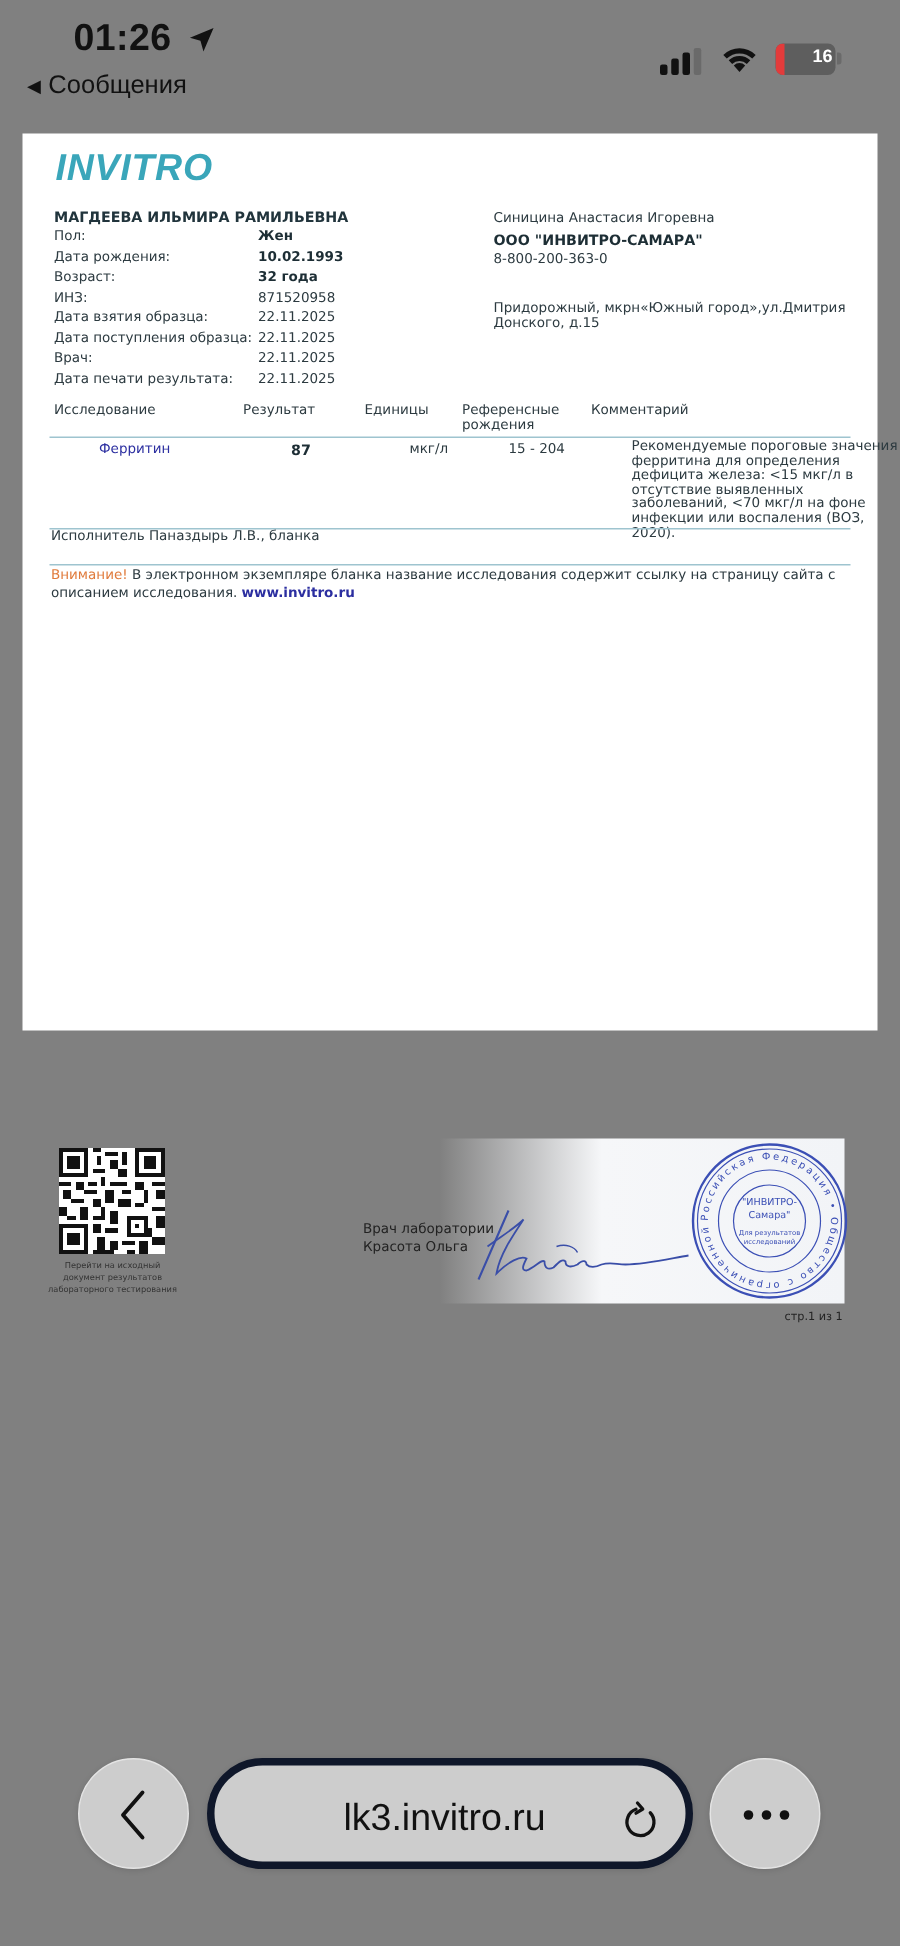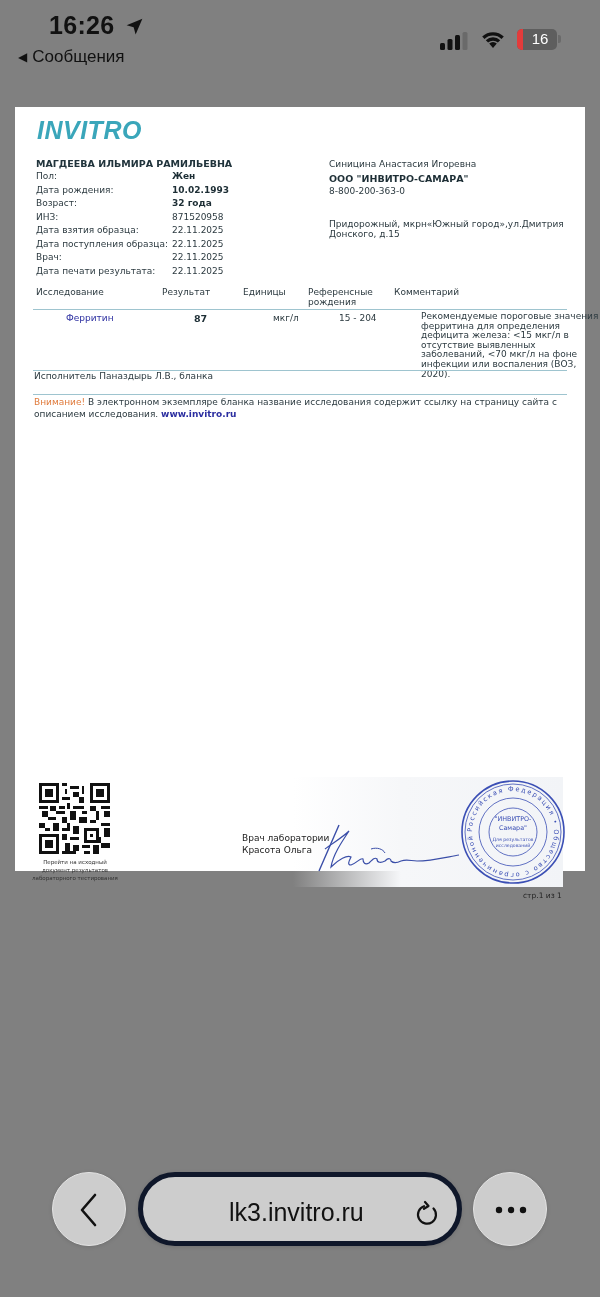--- a/index.html
+++ b/index.html
@@ -26,28 +26,28 @@
     }
     .back-app .tri { font-size: 12px; margin-right: 5px; vertical-align: 1px; }
     .signal { position: absolute; left: 440px; top: 32px; width: 28px; height: 18px; }
     .wifi { position: absolute; left: 480px; top: 29px; width: 26px; height: 20px; }
     .battery {
       position: absolute; left: 517px; top: 29px; width: 40px; height: 21px;
       background: #5e5e5e; border-radius: 5px; overflow: hidden;
     }
     .battery .level { position: absolute; left: 0; top: 0; width: 6px; height: 100%; background: #e33b3b; }
     .battery .num {
-      position: absolute; left: 8px; top: 1px; width: 30px; text-align: center;
-      font-family: "Liberation Sans", sans-serif; font-weight: 400; font-size: 15px; color: #fff;
+      position: absolute; left: 8px; top: 1px; width: 30px; text-align: right;
+      font-family: "Liberation Sans", sans-serif; font-weight: 700; font-size: 12px; color: #fff;
     }
     .battery-tip { position: absolute; left: 558px; top: 35px; width: 3px; height: 8px; background: #6a6a6a; border-radius: 0 2px 2px 0; }
 
     
     .doc {
-      position: absolute; left: 15px; top: 107px; width: 570px; height: 764px;
+      position: absolute; left: 15px; top: 89px; width: 570px; height: 598px;
       background: #fff;
       font-family: "DejaVu Sans", sans-serif;
     }
     .logo {
       position: absolute; left: 22px; top: 9px;
       font-family: "Liberation Sans", sans-serif;
       font-style: italic; font-weight: 700; font-size: 25px;
       color: #3aa6ba; letter-spacing: 0.5px;
     }
     .patient-name {
@@ -105,21 +105,21 @@
     .url-text {
       position: absolute; left: 86px; top: 21px;
       font-family: "Liberation Sans", sans-serif; font-size: 25px; color: #111;
     }
     .reload-icon { position: absolute; left: 271px; top: 23px; width: 28px; height: 28px; }
   </style>
 </head>
 <body>
 
 <div class="status-bar">
-  <div class="time">16:26</div>
+  <div class="time">01:26</div>
   <svg class="loc-icon" viewBox="0 0 24 24">
     <path d="M21 3 L3 10.5 L11 12.8 L13.3 21 Z" fill="#111"></path>
   </svg>
   <div class="back-app">
     <span class="tri">◀</span><span>Сообщения</span>
   </div>
   <svg class="signal" viewBox="0 0 28 18">
     <rect x="0" y="11" width="5" height="7" rx="1.5" fill="#111"></rect>
     <rect x="7.5" y="7" width="5" height="11" rx="1.5" fill="#111"></rect>
     <rect x="15" y="3" width="5" height="15" rx="1.5" fill="#111"></rect>

